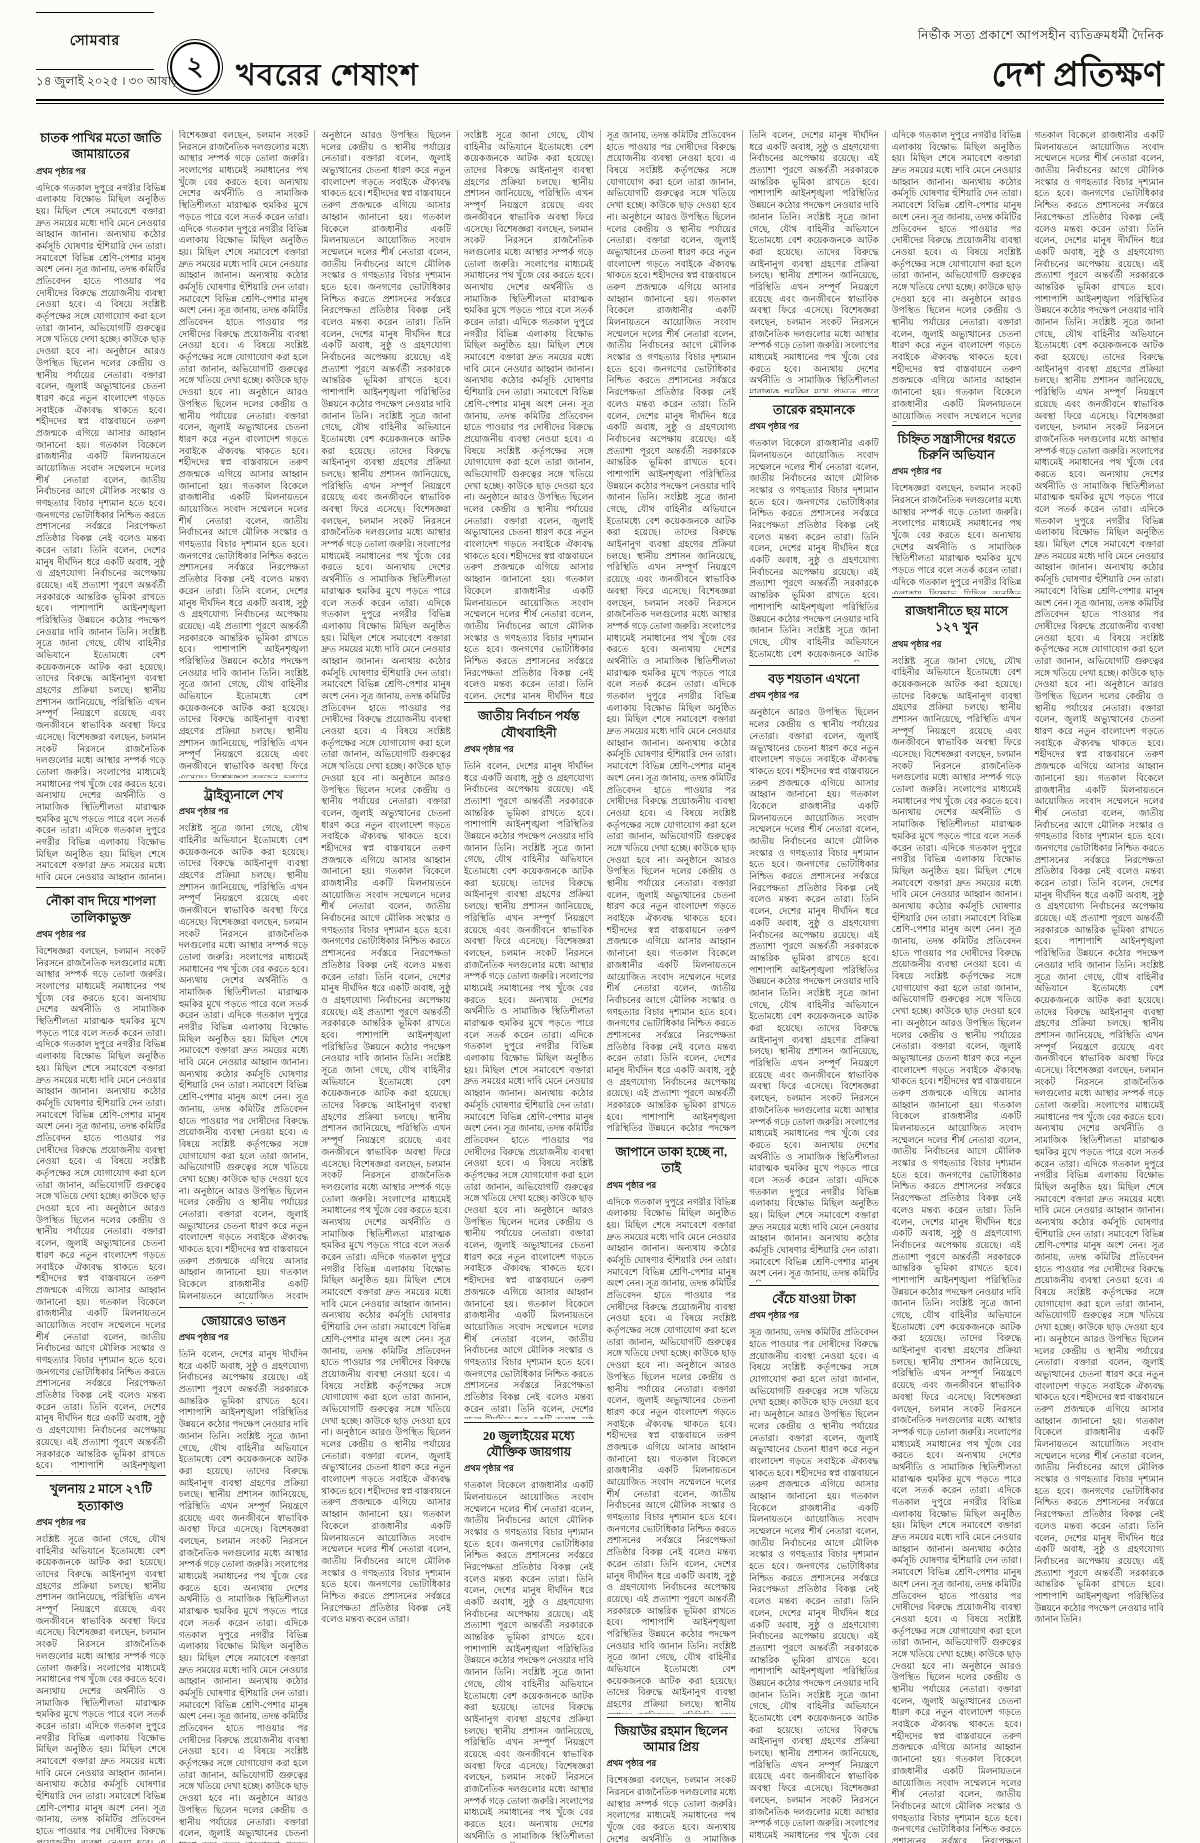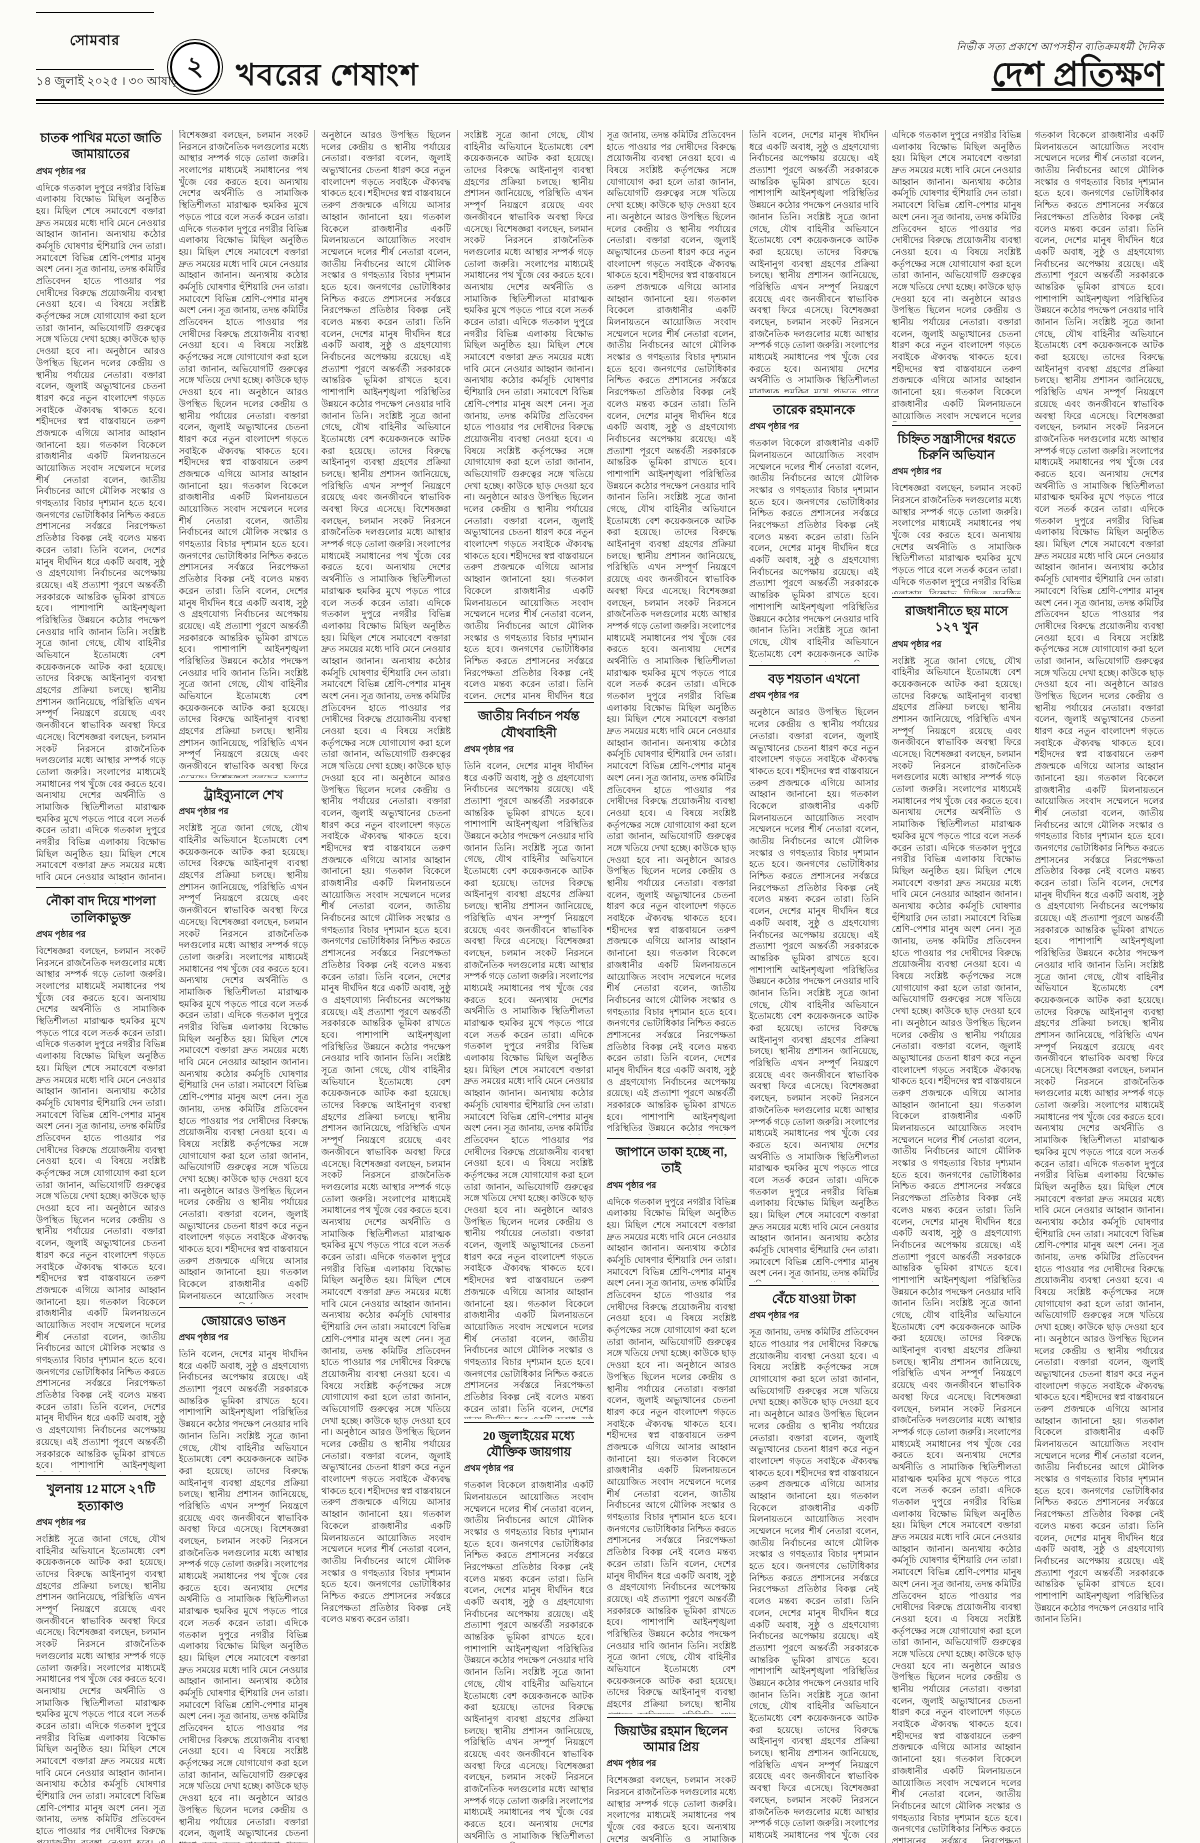--- a/index.html
+++ b/index.html
@@ -27,22 +27,22 @@
     flex:0 0 auto;width:46px;height:46px;border:2px solid #000;border-radius:50%;
     outline:1px solid #000;outline-offset:2px;
     display:flex;align-items:center;justify-content:center;background:#fff;
   }
   .seal span{font-size:26px;font-weight:bold;line-height:1;}
   .section{
     font-size:30px;font-weight:bold;letter-spacing:1px;line-height:1;
     padding-bottom:2px;flex:0 0 auto;margin-top:24px;
   }
   .brand{margin-left:auto;text-align:right;flex:0 0 auto;}
-  .tagline{font-size:10px;letter-spacing:.5px;margin-bottom:2px;color:#222;font-style:italic;}
-  .logo{font-size:34px;font-weight:bold;line-height:1;letter-spacing:.5px;text-decoration:underline;}
+  .tagline{font-size:12px;letter-spacing:.5px;margin-bottom:12px;color:#222;}
+  .logo{font-size:34px;font-weight:bold;line-height:1;letter-spacing:.5px;}
   
   .columns{
     margin-top:29px;height:1733px;display:flex;overflow:hidden;
   }
   .col{
     flex:1 1 0;min-width:0;display:flex;flex-direction:column;
     padding:0 6px;overflow:hidden;
   }
   .col:first-child{padding-left:0;}
   .col:last-child{padding-right:0;}
@@ -83,21 +83,21 @@
   </header>
 
   <main class="columns">
       <div class="col">
         <div class="headline">চাতক পাখির মতো জাতি জামায়াতের</div>
         <div class="subhead">প্রথম পৃষ্ঠার পর</div>
         <div class="body" style="flex: 6.4 1 0px;">এদিকে গতকাল দুপুরে নগরীর বিভিন্ন এলাকায় বিক্ষোভ মিছিল অনুষ্ঠিত হয়। মিছিল শেষে সমাবেশে বক্তারা দ্রুত সময়ের মধ্যে দাবি মেনে নেওয়ার আহ্বান জানান। অন্যথায় কঠোর কর্মসূচি ঘোষণার হুঁশিয়ারি দেন তারা। সমাবেশে বিভিন্ন শ্রেণি-পেশার মানুষ অংশ নেন। সূত্র জানায়, তদন্ত কমিটির প্রতিবেদন হাতে পাওয়ার পর দোষীদের বিরুদ্ধে প্রয়োজনীয় ব্যবস্থা নেওয়া হবে। এ বিষয়ে সংশ্লিষ্ট কর্তৃপক্ষের সঙ্গে যোগাযোগ করা হলে তারা জানান, অভিযোগটি গুরুত্বের সঙ্গে খতিয়ে দেখা হচ্ছে। কাউকে ছাড় দেওয়া হবে না। অনুষ্ঠানে আরও উপস্থিত ছিলেন দলের কেন্দ্রীয় ও স্থানীয় পর্যায়ের নেতারা। বক্তারা বলেন, জুলাই অভ্যুত্থানের চেতনা ধারণ করে নতুন বাংলাদেশ গড়তে সবাইকে ঐক্যবদ্ধ থাকতে হবে। শহীদদের স্বপ্ন বাস্তবায়নে তরুণ প্রজন্মকে এগিয়ে আসার আহ্বান জানানো হয়। গতকাল বিকেলে রাজধানীর একটি মিলনায়তনে আয়োজিত সংবাদ সম্মেলনে দলের শীর্ষ নেতারা বলেন, জাতীয় নির্বাচনের আগে মৌলিক সংস্কার ও গণহত্যার বিচার দৃশ্যমান হতে হবে। জনগণের ভোটাধিকার নিশ্চিত করতে প্রশাসনের সর্বস্তরে নিরপেক্ষতা প্রতিষ্ঠার বিকল্প নেই বলেও মন্তব্য করেন তারা। তিনি বলেন, দেশের মানুষ দীর্ঘদিন ধরে একটি অবাধ, সুষ্ঠু ও গ্রহণযোগ্য নির্বাচনের অপেক্ষায় রয়েছে। এই প্রত্যাশা পূরণে অন্তর্বর্তী সরকারকে আন্তরিক ভূমিকা রাখতে হবে। পাশাপাশি আইনশৃঙ্খলা পরিস্থিতির উন্নয়নে কঠোর পদক্ষেপ নেওয়ার দাবি জানান তিনি। সংশ্লিষ্ট সূত্রে জানা গেছে, যৌথ বাহিনীর অভিযানে ইতোমধ্যে বেশ কয়েকজনকে আটক করা হয়েছে। তাদের বিরুদ্ধে আইনানুগ ব্যবস্থা গ্রহণের প্রক্রিয়া চলছে। স্থানীয় প্রশাসন জানিয়েছে, পরিস্থিতি এখন সম্পূর্ণ নিয়ন্ত্রণে রয়েছে এবং জনজীবনে স্বাভাবিক অবস্থা ফিরে এসেছে। বিশেষজ্ঞরা বলছেন, চলমান সংকট নিরসনে রাজনৈতিক দলগুলোর মধ্যে আস্থার সম্পর্ক গড়ে তোলা জরুরি। সংলাপের মাধ্যমেই সমাধানের পথ খুঁজে বের করতে হবে। অন্যথায় দেশের অর্থনীতি ও সামাজিক স্থিতিশীলতা মারাত্মক হুমকির মুখে পড়তে পারে বলে সতর্ক করেন তারা। এদিকে গতকাল দুপুরে নগরীর বিভিন্ন এলাকায় বিক্ষোভ মিছিল অনুষ্ঠিত হয়। মিছিল শেষে সমাবেশে বক্তারা দ্রুত সময়ের মধ্যে দাবি মেনে নেওয়ার আহ্বান জানান। অন্যথায় কঠোর কর্মসূচি ঘোষণার হুঁশিয়ারি দেন তারা। সমাবেশে বিভিন্ন শ্রেণি-পেশার মানুষ অংশ নেন। সূত্র জানায়, তদন্ত কমিটির প্রতিবেদন হাতে পাওয়ার পর দোষীদের বিরুদ্ধে প্রয়োজনীয় ব্যবস্থা নেওয়া হবে। এ বিষয়ে সংশ্লিষ্ট কর্তৃপক্ষের সঙ্গে যোগাযোগ করা হলে তারা জানান, অভিযোগটি গুরুত্বের সঙ্গে খতিয়ে দেখা হচ্ছে। কাউকে ছাড় দেওয়া হবে না। অনুষ্ঠানে আরও উপস্থিত ছিলেন দলের কেন্দ্রীয় ও স্থানীয় পর্যায়ের নেতারা। বক্তারা বলেন, জুলাই অভ্যুত্থানের চেতনা ধারণ করে নতুন বাংলাদেশ গড়তে সবাইকে ঐক্যবদ্ধ থাকতে হবে। শহীদদের স্বপ্ন বাস্তবায়নে তরুণ প্রজন্মকে এগিয়ে আসার আহ্বান জানানো হয়। গতকাল বিকেলে রাজধানীর একটি মিলনায়তনে আয়োজিত সংবাদ সম্মেলনে দলের শীর্ষ নেতারা বলেন, জাতীয় নির্বাচনের আগে মৌলিক সংস্কার ও গণহত্যার বিচার দৃশ্যমান হতে হবে। জনগণের ভোটাধিকার নিশ্চিত করতে প্রশাসনের সর্বস্তরে নিরপেক্ষতা প্রতিষ্ঠার বিকল্প নেই বলেও মন্তব্য করেন তারা। তিনি বলেন, দেশের মানুষ দীর্ঘদিন ধরে একটি অবাধ, সুষ্ঠু ও গ্রহণযোগ্য নির্বাচনের অপেক্ষায় রয়েছে। এই প্রত্যাশা পূরণে অন্তর্বর্তী সরকারকে আন্তরিক ভূমিকা রাখতে হবে। পাশাপাশি আইনশৃঙ্খলা পরিস্থিতির উন্নয়নে কঠোর পদক্ষেপ নেওয়ার দাবি জানান তিনি। সংশ্লিষ্ট সূত্রে জানা গেছে, যৌথ বাহিনীর অভিযানে ইতোমধ্যে বেশ কয়েকজনকে আটক করা হয়েছে। তাদের বিরুদ্ধে আইনানুগ ব্যবস্থা গ্রহণের প্রক্রিয়া চলছে। স্থানীয় প্রশাসন জানিয়েছে, পরিস্থিতি এখন সম্পূর্ণ নিয়ন্ত্রণে রয়েছে এবং জনজীবনে স্বাভাবিক অবস্থা ফিরে এসেছে। বিশেষজ্ঞরা বলছেন, চলমান সংকট নিরসনে রাজনৈতিক দলগুলোর মধ্যে আস্থার সম্পর্ক গড়ে তোলা জরুরি। সংলাপের মাধ্যমেই সমাধানের পথ খুঁজে বের করতে হবে। অন্যথায় দেশের অর্থনীতি ও সামাজিক স্থিতিশীলতা মারাত্মক হুমকির মুখে পড়তে পারে বলে সতর্ক করেন তারা। এদিকে গতকাল দুপুরে নগরীর বিভিন্ন এলাকায় বিক্ষোভ মিছিল অনুষ্ঠিত হয়। মিছিল শেষে সমাবেশে বক্তারা দ্রুত সময়ের মধ্যে দাবি মেনে নেওয়ার আহ্বান জানান। অন্যথায় কঠোর কর্মসূচি ঘোষণার হুঁশিয়ারি দেন তারা। সমাবেশে বিভিন্ন শ্রেণি-পেশার মানুষ অংশ নেন। সূত্র জানায়, তদন্ত কমিটির প্রতিবেদন হাতে পাওয়ার পর দোষীদের বিরুদ্ধে প্রয়োজনীয় ব্যবস্থা নেওয়া হবে। এ বিষয়ে সংশ্লিষ্ট কর্তৃপক্ষের সঙ্গে যোগাযোগ করা হলে তারা জানান, অভিযোগটি গুরুত্বের সঙ্গে খতিয়ে দেখা হচ্ছে। কাউকে ছাড় দেওয়া হবে না।</div>
         <div class="headline">নৌকা বাদ দিয়ে শাপলা তালিকাভুক্ত</div>
         <div class="subhead">প্রথম পৃষ্ঠার পর</div>
         <div class="body" style="flex: 4.8 1 0px;">বিশেষজ্ঞরা বলছেন, চলমান সংকট নিরসনে রাজনৈতিক দলগুলোর মধ্যে আস্থার সম্পর্ক গড়ে তোলা জরুরি। সংলাপের মাধ্যমেই সমাধানের পথ খুঁজে বের করতে হবে। অন্যথায় দেশের অর্থনীতি ও সামাজিক স্থিতিশীলতা মারাত্মক হুমকির মুখে পড়তে পারে বলে সতর্ক করেন তারা। এদিকে গতকাল দুপুরে নগরীর বিভিন্ন এলাকায় বিক্ষোভ মিছিল অনুষ্ঠিত হয়। মিছিল শেষে সমাবেশে বক্তারা দ্রুত সময়ের মধ্যে দাবি মেনে নেওয়ার আহ্বান জানান। অন্যথায় কঠোর কর্মসূচি ঘোষণার হুঁশিয়ারি দেন তারা। সমাবেশে বিভিন্ন শ্রেণি-পেশার মানুষ অংশ নেন। সূত্র জানায়, তদন্ত কমিটির প্রতিবেদন হাতে পাওয়ার পর দোষীদের বিরুদ্ধে প্রয়োজনীয় ব্যবস্থা নেওয়া হবে। এ বিষয়ে সংশ্লিষ্ট কর্তৃপক্ষের সঙ্গে যোগাযোগ করা হলে তারা জানান, অভিযোগটি গুরুত্বের সঙ্গে খতিয়ে দেখা হচ্ছে। কাউকে ছাড় দেওয়া হবে না। অনুষ্ঠানে আরও উপস্থিত ছিলেন দলের কেন্দ্রীয় ও স্থানীয় পর্যায়ের নেতারা। বক্তারা বলেন, জুলাই অভ্যুত্থানের চেতনা ধারণ করে নতুন বাংলাদেশ গড়তে সবাইকে ঐক্যবদ্ধ থাকতে হবে। শহীদদের স্বপ্ন বাস্তবায়নে তরুণ প্রজন্মকে এগিয়ে আসার আহ্বান জানানো হয়। গতকাল বিকেলে রাজধানীর একটি মিলনায়তনে আয়োজিত সংবাদ সম্মেলনে দলের শীর্ষ নেতারা বলেন, জাতীয় নির্বাচনের আগে মৌলিক সংস্কার ও গণহত্যার বিচার দৃশ্যমান হতে হবে। জনগণের ভোটাধিকার নিশ্চিত করতে প্রশাসনের সর্বস্তরে নিরপেক্ষতা প্রতিষ্ঠার বিকল্প নেই বলেও মন্তব্য করেন তারা। তিনি বলেন, দেশের মানুষ দীর্ঘদিন ধরে একটি অবাধ, সুষ্ঠু ও গ্রহণযোগ্য নির্বাচনের অপেক্ষায় রয়েছে। এই প্রত্যাশা পূরণে অন্তর্বর্তী সরকারকে আন্তরিক ভূমিকা রাখতে হবে। পাশাপাশি আইনশৃঙ্খলা পরিস্থিতির উন্নয়নে কঠোর পদক্ষেপ নেওয়ার দাবি জানান তিনি। সংশ্লিষ্ট সূত্রে জানা গেছে, যৌথ বাহিনীর অভিযানে ইতোমধ্যে বেশ কয়েকজনকে আটক করা হয়েছে। তাদের বিরুদ্ধে আইনানুগ ব্যবস্থা গ্রহণের প্রক্রিয়া চলছে। স্থানীয় প্রশাসন জানিয়েছে, পরিস্থিতি এখন সম্পূর্ণ নিয়ন্ত্রণে রয়েছে এবং জনজীবনে স্বাভাবিক অবস্থা ফিরে এসেছে। বিশেষজ্ঞরা বলছেন, চলমান সংকট নিরসনে রাজনৈতিক দলগুলোর মধ্যে আস্থার সম্পর্ক গড়ে তোলা জরুরি। সংলাপের মাধ্যমেই সমাধানের পথ খুঁজে বের করতে হবে। অন্যথায় দেশের অর্থনীতি ও সামাজিক স্থিতিশীলতা মারাত্মক হুমকির মুখে পড়তে পারে বলে সতর্ক করেন তারা। এদিকে গতকাল দুপুরে নগরীর বিভিন্ন এলাকায় বিক্ষোভ মিছিল অনুষ্ঠিত হয়। মিছিল শেষে সমাবেশে বক্তারা দ্রুত সময়ের মধ্যে দাবি মেনে নেওয়ার আহ্বান জানান। অন্যথায় কঠোর কর্মসূচি ঘোষণার হুঁশিয়ারি দেন তারা। সমাবেশে বিভিন্ন শ্রেণি-পেশার মানুষ অংশ নেন। সূত্র জানায়, তদন্ত কমিটির প্রতিবেদন হাতে পাওয়ার পর দোষীদের বিরুদ্ধে প্রয়োজনীয় ব্যবস্থা নেওয়া হবে। এ বিষয়ে সংশ্লিষ্ট কর্তৃপক্ষের সঙ্গে যোগাযোগ করা হলে তারা জানান, অভিযোগটি গুরুত্বের সঙ্গে খতিয়ে দেখা হচ্ছে। কাউকে ছাড় দেওয়া হবে না। অনুষ্ঠানে আরও উপস্থিত ছিলেন দলের কেন্দ্রীয় ও স্থানীয় পর্যায়ের নেতারা। বক্তারা বলেন, জুলাই অভ্যুত্থানের চেতনা ধারণ করে নতুন বাংলাদেশ গড়তে সবাইকে ঐক্যবদ্ধ থাকতে হবে। শহীদদের স্বপ্ন বাস্তবায়নে তরুণ প্রজন্মকে এগিয়ে আসার আহ্বান জানানো হয়। গতকাল বিকেলে রাজধানীর একটি মিলনায়তনে আয়োজিত সংবাদ সম্মেলনে দলের শীর্ষ নেতারা বলেন, জাতীয় নির্বাচনের আগে মৌলিক সংস্কার ও গণহত্যার বিচার দৃশ্যমান হতে হবে। জনগণের ভোটাধিকার নিশ্চিত করতে প্রশাসনের সর্বস্তরে নিরপেক্ষতা প্রতিষ্ঠার বিকল্প নেই বলেও মন্তব্য করেন তারা। তিনি বলেন, দেশের মানুষ দীর্ঘদিন ধরে একটি অবাধ, সুষ্ঠু ও গ্রহণযোগ্য নির্বাচনের অপেক্ষায় রয়েছে। এই প্রত্যাশা পূরণে অন্তর্বর্তী সরকারকে আন্তরিক ভূমিকা রাখতে হবে। পাশাপাশি আইনশৃঙ্খলা পরিস্থিতির উন্নয়নে কঠোর পদক্ষেপ নেওয়ার দাবি জানান তিনি। সংশ্লিষ্ট সূত্রে জানা গেছে, যৌথ বাহিনীর অভিযানে ইতোমধ্যে বেশ কয়েকজনকে আটক করা হয়েছে। তাদের বিরুদ্ধে আইনানুগ ব্যবস্থা গ্রহণের প্রক্রিয়া চলছে। স্থানীয় প্রশাসন জানিয়েছে, পরিস্থিতি এখন সম্পূর্ণ নিয়ন্ত্রণে রয়েছে এবং জনজীবনে স্বাভাবিক অবস্থা ফিরে এসেছে। বিশেষজ্ঞরা বলছেন, চলমান সংকট নিরসনে রাজনৈতিক দলগুলোর মধ্যে আস্থার সম্পর্ক গড়ে তোলা জরুরি। সংলাপের মাধ্যমেই সমাধানের পথ খুঁজে বের করতে হবে। অন্যথায় দেশের অর্থনীতি ও সামাজিক স্থিতিশীলতা মারাত্মক হুমকির মুখে পড়তে পারে বলে সতর্ক করেন তারা। এদিকে গতকাল দুপুরে নগরীর বিভিন্ন এলাকায় বিক্ষোভ মিছিল অনুষ্ঠিত হয়। মিছিল শেষে সমাবেশে বক্তারা দ্রুত সময়ের মধ্যে দাবি মেনে নেওয়ার আহ্বান জানান। অন্যথায় কঠোর কর্মসূচি ঘোষণার হুঁশিয়ারি দেন তারা। সমাবেশে বিভিন্ন শ্রেণি-পেশার মানুষ অংশ নেন।</div>
-        <div class="headline">খুলনায় 12 মাসে ২৭টি হত্যাকাণ্ড</div>
+        <div class="headline">খুলনায় 2 মাসে ২৭টি হত্যাকাণ্ড</div>
         <div class="subhead">প্রথম পৃষ্ঠার পর</div>
         <div class="body" style="flex: 3 1 0px;">সংশ্লিষ্ট সূত্রে জানা গেছে, যৌথ বাহিনীর অভিযানে ইতোমধ্যে বেশ কয়েকজনকে আটক করা হয়েছে। তাদের বিরুদ্ধে আইনানুগ ব্যবস্থা গ্রহণের প্রক্রিয়া চলছে। স্থানীয় প্রশাসন জানিয়েছে, পরিস্থিতি এখন সম্পূর্ণ নিয়ন্ত্রণে রয়েছে এবং জনজীবনে স্বাভাবিক অবস্থা ফিরে এসেছে। বিশেষজ্ঞরা বলছেন, চলমান সংকট নিরসনে রাজনৈতিক দলগুলোর মধ্যে আস্থার সম্পর্ক গড়ে তোলা জরুরি। সংলাপের মাধ্যমেই সমাধানের পথ খুঁজে বের করতে হবে। অন্যথায় দেশের অর্থনীতি ও সামাজিক স্থিতিশীলতা মারাত্মক হুমকির মুখে পড়তে পারে বলে সতর্ক করেন তারা। এদিকে গতকাল দুপুরে নগরীর বিভিন্ন এলাকায় বিক্ষোভ মিছিল অনুষ্ঠিত হয়। মিছিল শেষে সমাবেশে বক্তারা দ্রুত সময়ের মধ্যে দাবি মেনে নেওয়ার আহ্বান জানান। অন্যথায় কঠোর কর্মসূচি ঘোষণার হুঁশিয়ারি দেন তারা। সমাবেশে বিভিন্ন শ্রেণি-পেশার মানুষ অংশ নেন। সূত্র জানায়, তদন্ত কমিটির প্রতিবেদন হাতে পাওয়ার পর দোষীদের বিরুদ্ধে প্রয়োজনীয় ব্যবস্থা নেওয়া হবে। এ বিষয়ে সংশ্লিষ্ট কর্তৃপক্ষের সঙ্গে যোগাযোগ করা হলে তারা জানান, অভিযোগটি গুরুত্বের সঙ্গে খতিয়ে দেখা হচ্ছে। কাউকে ছাড় দেওয়া হবে না। অনুষ্ঠানে আরও উপস্থিত ছিলেন দলের কেন্দ্রীয় ও স্থানীয় পর্যায়ের নেতারা। বক্তারা বলেন, জুলাই অভ্যুত্থানের চেতনা ধারণ করে নতুন বাংলাদেশ গড়তে সবাইকে ঐক্যবদ্ধ থাকতে হবে। শহীদদের স্বপ্ন বাস্তবায়নে তরুণ প্রজন্মকে এগিয়ে আসার আহ্বান জানানো হয়। গতকাল বিকেলে রাজধানীর একটি মিলনায়তনে আয়োজিত সংবাদ সম্মেলনে দলের শীর্ষ নেতারা বলেন, জাতীয় নির্বাচনের আগে মৌলিক সংস্কার ও গণহত্যার বিচার দৃশ্যমান হতে হবে। জনগণের ভোটাধিকার নিশ্চিত করতে প্রশাসনের সর্বস্তরে নিরপেক্ষতা প্রতিষ্ঠার বিকল্প নেই বলেও মন্তব্য করেন তারা। তিনি বলেন, দেশের মানুষ দীর্ঘদিন ধরে একটি অবাধ, সুষ্ঠু ও গ্রহণযোগ্য নির্বাচনের অপেক্ষায় রয়েছে। এই প্রত্যাশা পূরণে অন্তর্বর্তী সরকারকে আন্তরিক ভূমিকা রাখতে হবে। পাশাপাশি আইনশৃঙ্খলা পরিস্থিতির উন্নয়নে কঠোর পদক্ষেপ নেওয়ার দাবি জানান তিনি। সংশ্লিষ্ট সূত্রে জানা গেছে, যৌথ বাহিনীর অভিযানে ইতোমধ্যে বেশ কয়েকজনকে আটক করা হয়েছে। তাদের বিরুদ্ধে আইনানুগ ব্যবস্থা গ্রহণের প্রক্রিয়া চলছে। স্থানীয় প্রশাসন জানিয়েছে, পরিস্থিতি এখন সম্পূর্ণ নিয়ন্ত্রণে রয়েছে এবং জনজীবনে স্বাভাবিক অবস্থা ফিরে এসেছে। বিশেষজ্ঞরা বলছেন, চলমান সংকট নিরসনে রাজনৈতিক দলগুলোর মধ্যে আস্থার সম্পর্ক গড়ে তোলা জরুরি। সংলাপের মাধ্যমেই সমাধানের পথ খুঁজে বের করতে হবে। অন্যথায় দেশের অর্থনীতি ও সামাজিক স্থিতিশীলতা মারাত্মক হুমকির মুখে পড়তে পারে বলে সতর্ক করেন তারা। এদিকে গতকাল দুপুরে নগরীর বিভিন্ন এলাকায় বিক্ষোভ মিছিল অনুষ্ঠিত হয়। মিছিল শেষে সমাবেশে বক্তারা দ্রুত সময়ের মধ্যে দাবি মেনে নেওয়ার আহ্বান জানান। অন্যথায় কঠোর কর্মসূচি ঘোষণার হুঁশিয়ারি দেন তারা। সমাবেশে বিভিন্ন শ্রেণি-পেশার মানুষ অংশ নেন। সূত্র জানায়, তদন্ত কমিটির প্রতিবেদন হাতে পাওয়ার পর দোষীদের বিরুদ্ধে প্রয়োজনীয় ব্যবস্থা নেওয়া হবে। এ বিষয়ে সংশ্লিষ্ট কর্তৃপক্ষের সঙ্গে যোগাযোগ করা হলে তারা জানান, অভিযোগটি গুরুত্বের সঙ্গে খতিয়ে দেখা হচ্ছে। কাউকে ছাড় দেওয়া হবে না। অনুষ্ঠানে আরও উপস্থিত ছিলেন দলের কেন্দ্রীয় ও স্থানীয় পর্যায়ের নেতারা। বক্তারা বলেন, জুলাই অভ্যুত্থানের চেতনা ধারণ করে নতুন বাংলাদেশ গড়তে সবাইকে ঐক্যবদ্ধ থাকতে হবে। শহীদদের স্বপ্ন বাস্তবায়নে তরুণ প্রজন্মকে এগিয়ে আসার আহ্বান জানানো হয়। গতকাল বিকেলে রাজধানীর একটি মিলনায়তনে আয়োজিত সংবাদ সম্মেলনে দলের শীর্ষ নেতারা বলেন, জাতীয় নির্বাচনের আগে মৌলিক সংস্কার ও গণহত্যার বিচার দৃশ্যমান হতে হবে। জনগণের ভোটাধিকার নিশ্চিত করতে প্রশাসনের সর্বস্তরে নিরপেক্ষতা প্রতিষ্ঠার বিকল্প নেই বলেও মন্তব্য করেন তারা। তিনি বলেন, দেশের মানুষ দীর্ঘদিন ধরে একটি অবাধ, সুষ্ঠু ও গ্রহণযোগ্য নির্বাচনের অপেক্ষায় রয়েছে। এই প্রত্যাশা পূরণে অন্তর্বর্তী সরকারকে আন্তরিক ভূমিকা রাখতে হবে। পাশাপাশি আইনশৃঙ্খলা পরিস্থিতির উন্নয়নে কঠোর পদক্ষেপ নেওয়ার দাবি জানান তিনি। সংশ্লিষ্ট সূত্রে জানা গেছে, যৌথ বাহিনীর অভিযানে ইতোমধ্যে বেশ কয়েকজনকে আটক করা হয়েছে। তাদের বিরুদ্ধে আইনানুগ ব্যবস্থা গ্রহণের প্রক্রিয়া চলছে। স্থানীয় প্রশাসন জানিয়েছে, পরিস্থিতি এখন সম্পূর্ণ নিয়ন্ত্রণে রয়েছে এবং জনজীবনে স্বাভাবিক অবস্থা ফিরে এসেছে। বিশেষজ্ঞরা বলছেন, চলমান সংকট নিরসনে রাজনৈতিক দলগুলোর মধ্যে আস্থার সম্পর্ক গড়ে তোলা জরুরি। সংলাপের মাধ্যমেই সমাধানের পথ খুঁজে বের করতে হবে। অন্যথায় দেশের অর্থনীতি ও সামাজিক স্থিতিশীলতা মারাত্মক হুমকির মুখে পড়তে পারে বলে সতর্ক করেন তারা।</div>
       </div>
       <div class="col">
         <div class="body" style="flex: 5.8 1 0px;">বিশেষজ্ঞরা বলছেন, চলমান সংকট নিরসনে রাজনৈতিক দলগুলোর মধ্যে আস্থার সম্পর্ক গড়ে তোলা জরুরি। সংলাপের মাধ্যমেই সমাধানের পথ খুঁজে বের করতে হবে। অন্যথায় দেশের অর্থনীতি ও সামাজিক স্থিতিশীলতা মারাত্মক হুমকির মুখে পড়তে পারে বলে সতর্ক করেন তারা। এদিকে গতকাল দুপুরে নগরীর বিভিন্ন এলাকায় বিক্ষোভ মিছিল অনুষ্ঠিত হয়। মিছিল শেষে সমাবেশে বক্তারা দ্রুত সময়ের মধ্যে দাবি মেনে নেওয়ার আহ্বান জানান। অন্যথায় কঠোর কর্মসূচি ঘোষণার হুঁশিয়ারি দেন তারা। সমাবেশে বিভিন্ন শ্রেণি-পেশার মানুষ অংশ নেন। সূত্র জানায়, তদন্ত কমিটির প্রতিবেদন হাতে পাওয়ার পর দোষীদের বিরুদ্ধে প্রয়োজনীয় ব্যবস্থা নেওয়া হবে। এ বিষয়ে সংশ্লিষ্ট কর্তৃপক্ষের সঙ্গে যোগাযোগ করা হলে তারা জানান, অভিযোগটি গুরুত্বের সঙ্গে খতিয়ে দেখা হচ্ছে। কাউকে ছাড় দেওয়া হবে না। অনুষ্ঠানে আরও উপস্থিত ছিলেন দলের কেন্দ্রীয় ও স্থানীয় পর্যায়ের নেতারা। বক্তারা বলেন, জুলাই অভ্যুত্থানের চেতনা ধারণ করে নতুন বাংলাদেশ গড়তে সবাইকে ঐক্যবদ্ধ থাকতে হবে। শহীদদের স্বপ্ন বাস্তবায়নে তরুণ প্রজন্মকে এগিয়ে আসার আহ্বান জানানো হয়। গতকাল বিকেলে রাজধানীর একটি মিলনায়তনে আয়োজিত সংবাদ সম্মেলনে দলের শীর্ষ নেতারা বলেন, জাতীয় নির্বাচনের আগে মৌলিক সংস্কার ও গণহত্যার বিচার দৃশ্যমান হতে হবে। জনগণের ভোটাধিকার নিশ্চিত করতে প্রশাসনের সর্বস্তরে নিরপেক্ষতা প্রতিষ্ঠার বিকল্প নেই বলেও মন্তব্য করেন তারা। তিনি বলেন, দেশের মানুষ দীর্ঘদিন ধরে একটি অবাধ, সুষ্ঠু ও গ্রহণযোগ্য নির্বাচনের অপেক্ষায় রয়েছে। এই প্রত্যাশা পূরণে অন্তর্বর্তী সরকারকে আন্তরিক ভূমিকা রাখতে হবে। পাশাপাশি আইনশৃঙ্খলা পরিস্থিতির উন্নয়নে কঠোর পদক্ষেপ নেওয়ার দাবি জানান তিনি। সংশ্লিষ্ট সূত্রে জানা গেছে, যৌথ বাহিনীর অভিযানে ইতোমধ্যে বেশ কয়েকজনকে আটক করা হয়েছে। তাদের বিরুদ্ধে আইনানুগ ব্যবস্থা গ্রহণের প্রক্রিয়া চলছে। স্থানীয় প্রশাসন জানিয়েছে, পরিস্থিতি এখন সম্পূর্ণ নিয়ন্ত্রণে রয়েছে এবং জনজীবনে স্বাভাবিক অবস্থা ফিরে এসেছে। বিশেষজ্ঞরা বলছেন, চলমান সংকট নিরসনে রাজনৈতিক দলগুলোর মধ্যে আস্থার সম্পর্ক গড়ে তোলা জরুরি। সংলাপের মাধ্যমেই সমাধানের পথ খুঁজে বের করতে হবে। অন্যথায় দেশের অর্থনীতি ও সামাজিক স্থিতিশীলতা মারাত্মক হুমকির মুখে পড়তে পারে বলে সতর্ক করেন তারা। এদিকে গতকাল দুপুরে নগরীর বিভিন্ন এলাকায় বিক্ষোভ মিছিল অনুষ্ঠিত হয়। মিছিল শেষে সমাবেশে বক্তারা দ্রুত সময়ের মধ্যে দাবি মেনে নেওয়ার আহ্বান জানান। অন্যথায় কঠোর কর্মসূচি ঘোষণার হুঁশিয়ারি দেন তারা। সমাবেশে বিভিন্ন শ্রেণি-পেশার মানুষ অংশ নেন। সূত্র জানায়, তদন্ত কমিটির প্রতিবেদন হাতে পাওয়ার পর দোষীদের বিরুদ্ধে প্রয়োজনীয় ব্যবস্থা নেওয়া হবে। এ বিষয়ে সংশ্লিষ্ট কর্তৃপক্ষের সঙ্গে যোগাযোগ করা হলে তারা জানান, অভিযোগটি গুরুত্বের সঙ্গে খতিয়ে দেখা হচ্ছে। কাউকে ছাড় দেওয়া হবে না। অনুষ্ঠানে আরও উপস্থিত ছিলেন দলের কেন্দ্রীয় ও স্থানীয় পর্যায়ের নেতারা। বক্তারা বলেন, জুলাই অভ্যুত্থানের চেতনা ধারণ করে নতুন বাংলাদেশ গড়তে সবাইকে ঐক্যবদ্ধ থাকতে হবে। শহীদদের স্বপ্ন বাস্তবায়নে তরুণ প্রজন্মকে এগিয়ে আসার আহ্বান জানানো হয়। গতকাল বিকেলে রাজধানীর একটি মিলনায়তনে আয়োজিত সংবাদ সম্মেলনে দলের শীর্ষ নেতারা বলেন, জাতীয় নির্বাচনের আগে মৌলিক সংস্কার ও গণহত্যার বিচার দৃশ্যমান হতে হবে। জনগণের ভোটাধিকার নিশ্চিত করতে প্রশাসনের সর্বস্তরে নিরপেক্ষতা প্রতিষ্ঠার বিকল্প নেই বলেও মন্তব্য করেন তারা। তিনি বলেন, দেশের মানুষ দীর্ঘদিন ধরে একটি অবাধ, সুষ্ঠু ও গ্রহণযোগ্য নির্বাচনের অপেক্ষায় রয়েছে। এই প্রত্যাশা পূরণে অন্তর্বর্তী সরকারকে আন্তরিক ভূমিকা রাখতে হবে। পাশাপাশি আইনশৃঙ্খলা পরিস্থিতির উন্নয়নে কঠোর পদক্ষেপ নেওয়ার দাবি জানান তিনি। সংশ্লিষ্ট সূত্রে জানা গেছে, যৌথ বাহিনীর অভিযানে ইতোমধ্যে বেশ কয়েকজনকে আটক করা হয়েছে। তাদের বিরুদ্ধে আইনানুগ ব্যবস্থা গ্রহণের প্রক্রিয়া চলছে। স্থানীয় প্রশাসন জানিয়েছে, পরিস্থিতি এখন সম্পূর্ণ নিয়ন্ত্রণে রয়েছে এবং জনজীবনে স্বাভাবিক অবস্থা ফিরে এসেছে। বিশেষজ্ঞরা বলছেন, চলমান সংকট নিরসনে রাজনৈতিক দলগুলোর মধ্যে আস্থার সম্পর্ক গড়ে তোলা জরুরি। সংলাপের মাধ্যমেই সমাধানের পথ খুঁজে বের করতে হবে। অন্যথায় দেশের অর্থনীতি ও সামাজিক স্থিতিশীলতা মারাত্মক হুমকির মুখে পড়তে পারে বলে সতর্ক করেন তারা। এদিকে গতকাল দুপুরে নগরীর বিভিন্ন এলাকায় বিক্ষোভ মিছিল অনুষ্ঠিত হয়। মিছিল শেষে সমাবেশে বক্তারা দ্রুত সময়ের মধ্যে দাবি মেনে নেওয়ার আহ্বান জানান। অন্যথায় কঠোর কর্মসূচি ঘোষণার হুঁশিয়ারি দেন তারা। সমাবেশে বিভিন্ন শ্রেণি-পেশার মানুষ অংশ নেন।</div>
         <div class="headline">ট্রাইব্যুনালে শেখ</div>
         <div class="subhead">প্রথম পৃষ্ঠার পর</div>
         <div class="body" style="flex: 4.3 1 0px;">সংশ্লিষ্ট সূত্রে জানা গেছে, যৌথ বাহিনীর অভিযানে ইতোমধ্যে বেশ কয়েকজনকে আটক করা হয়েছে। তাদের বিরুদ্ধে আইনানুগ ব্যবস্থা গ্রহণের প্রক্রিয়া চলছে। স্থানীয় প্রশাসন জানিয়েছে, পরিস্থিতি এখন সম্পূর্ণ নিয়ন্ত্রণে রয়েছে এবং জনজীবনে স্বাভাবিক অবস্থা ফিরে এসেছে। বিশেষজ্ঞরা বলছেন, চলমান সংকট নিরসনে রাজনৈতিক দলগুলোর মধ্যে আস্থার সম্পর্ক গড়ে তোলা জরুরি। সংলাপের মাধ্যমেই সমাধানের পথ খুঁজে বের করতে হবে। অন্যথায় দেশের অর্থনীতি ও সামাজিক স্থিতিশীলতা মারাত্মক হুমকির মুখে পড়তে পারে বলে সতর্ক করেন তারা। এদিকে গতকাল দুপুরে নগরীর বিভিন্ন এলাকায় বিক্ষোভ মিছিল অনুষ্ঠিত হয়। মিছিল শেষে সমাবেশে বক্তারা দ্রুত সময়ের মধ্যে দাবি মেনে নেওয়ার আহ্বান জানান। অন্যথায় কঠোর কর্মসূচি ঘোষণার হুঁশিয়ারি দেন তারা। সমাবেশে বিভিন্ন শ্রেণি-পেশার মানুষ অংশ নেন। সূত্র জানায়, তদন্ত কমিটির প্রতিবেদন হাতে পাওয়ার পর দোষীদের বিরুদ্ধে প্রয়োজনীয় ব্যবস্থা নেওয়া হবে। এ বিষয়ে সংশ্লিষ্ট কর্তৃপক্ষের সঙ্গে যোগাযোগ করা হলে তারা জানান, অভিযোগটি গুরুত্বের সঙ্গে খতিয়ে দেখা হচ্ছে। কাউকে ছাড় দেওয়া হবে না। অনুষ্ঠানে আরও উপস্থিত ছিলেন দলের কেন্দ্রীয় ও স্থানীয় পর্যায়ের নেতারা। বক্তারা বলেন, জুলাই অভ্যুত্থানের চেতনা ধারণ করে নতুন বাংলাদেশ গড়তে সবাইকে ঐক্যবদ্ধ থাকতে হবে। শহীদদের স্বপ্ন বাস্তবায়নে তরুণ প্রজন্মকে এগিয়ে আসার আহ্বান জানানো হয়। গতকাল বিকেলে রাজধানীর একটি মিলনায়তনে আয়োজিত সংবাদ সম্মেলনে দলের শীর্ষ নেতারা বলেন, জাতীয় নির্বাচনের আগে মৌলিক সংস্কার ও গণহত্যার বিচার দৃশ্যমান হতে হবে। জনগণের ভোটাধিকার নিশ্চিত করতে প্রশাসনের সর্বস্তরে নিরপেক্ষতা প্রতিষ্ঠার বিকল্প নেই বলেও মন্তব্য করেন তারা। তিনি বলেন, দেশের মানুষ দীর্ঘদিন ধরে একটি অবাধ, সুষ্ঠু ও গ্রহণযোগ্য নির্বাচনের অপেক্ষায় রয়েছে। এই প্রত্যাশা পূরণে অন্তর্বর্তী সরকারকে আন্তরিক ভূমিকা রাখতে হবে। পাশাপাশি আইনশৃঙ্খলা পরিস্থিতির উন্নয়নে কঠোর পদক্ষেপ নেওয়ার দাবি জানান তিনি। সংশ্লিষ্ট সূত্রে জানা গেছে, যৌথ বাহিনীর অভিযানে ইতোমধ্যে বেশ কয়েকজনকে আটক করা হয়েছে। তাদের বিরুদ্ধে আইনানুগ ব্যবস্থা গ্রহণের প্রক্রিয়া চলছে। স্থানীয় প্রশাসন জানিয়েছে, পরিস্থিতি এখন সম্পূর্ণ নিয়ন্ত্রণে রয়েছে এবং জনজীবনে স্বাভাবিক অবস্থা ফিরে এসেছে। বিশেষজ্ঞরা বলছেন, চলমান সংকট নিরসনে রাজনৈতিক দলগুলোর মধ্যে আস্থার সম্পর্ক গড়ে তোলা জরুরি। সংলাপের মাধ্যমেই সমাধানের পথ খুঁজে বের করতে হবে। অন্যথায় দেশের অর্থনীতি ও সামাজিক স্থিতিশীলতা মারাত্মক হুমকির মুখে পড়তে পারে বলে সতর্ক করেন তারা। এদিকে গতকাল দুপুরে নগরীর বিভিন্ন এলাকায় বিক্ষোভ মিছিল অনুষ্ঠিত হয়। মিছিল শেষে সমাবেশে বক্তারা দ্রুত সময়ের মধ্যে দাবি মেনে নেওয়ার আহ্বান জানান। অন্যথায় কঠোর কর্মসূচি ঘোষণার হুঁশিয়ারি দেন তারা। সমাবেশে বিভিন্ন শ্রেণি-পেশার মানুষ অংশ নেন। সূত্র জানায়, তদন্ত কমিটির প্রতিবেদন হাতে পাওয়ার পর দোষীদের বিরুদ্ধে প্রয়োজনীয় ব্যবস্থা নেওয়া হবে। এ বিষয়ে সংশ্লিষ্ট কর্তৃপক্ষের সঙ্গে যোগাযোগ করা হলে তারা জানান, অভিযোগটি গুরুত্বের সঙ্গে খতিয়ে দেখা হচ্ছে। কাউকে ছাড় দেওয়া হবে না। অনুষ্ঠানে আরও উপস্থিত ছিলেন দলের কেন্দ্রীয় ও স্থানীয় পর্যায়ের নেতারা। বক্তারা বলেন, জুলাই অভ্যুত্থানের চেতনা ধারণ করে নতুন বাংলাদেশ গড়তে সবাইকে ঐক্যবদ্ধ থাকতে হবে। শহীদদের স্বপ্ন বাস্তবায়নে তরুণ প্রজন্মকে এগিয়ে আসার আহ্বান জানানো হয়। গতকাল বিকেলে রাজধানীর একটি মিলনায়তনে আয়োজিত সংবাদ সম্মেলনে দলের শীর্ষ নেতারা বলেন, জাতীয় নির্বাচনের আগে মৌলিক সংস্কার ও গণহত্যার বিচার দৃশ্যমান হতে হবে। জনগণের ভোটাধিকার নিশ্চিত করতে প্রশাসনের সর্বস্তরে নিরপেক্ষতা প্রতিষ্ঠার বিকল্প নেই বলেও মন্তব্য করেন তারা। তিনি বলেন, দেশের মানুষ দীর্ঘদিন ধরে একটি অবাধ, সুষ্ঠু ও গ্রহণযোগ্য নির্বাচনের অপেক্ষায় রয়েছে। এই প্রত্যাশা পূরণে অন্তর্বর্তী সরকারকে আন্তরিক ভূমিকা রাখতে হবে। পাশাপাশি আইনশৃঙ্খলা পরিস্থিতির উন্নয়নে কঠোর পদক্ষেপ নেওয়ার দাবি জানান তিনি। সংশ্লিষ্ট সূত্রে জানা গেছে, যৌথ বাহিনীর অভিযানে ইতোমধ্যে বেশ কয়েকজনকে আটক করা হয়েছে। তাদের বিরুদ্ধে আইনানুগ ব্যবস্থা গ্রহণের প্রক্রিয়া চলছে। স্থানীয় প্রশাসন জানিয়েছে, পরিস্থিতি এখন সম্পূর্ণ নিয়ন্ত্রণে রয়েছে এবং জনজীবনে স্বাভাবিক অবস্থা ফিরে এসেছে। বিশেষজ্ঞরা বলছেন, চলমান সংকট নিরসনে রাজনৈতিক দলগুলোর মধ্যে আস্থার সম্পর্ক গড়ে তোলা জরুরি। সংলাপের মাধ্যমেই সমাধানের পথ খুঁজে বের করতে হবে। অন্যথায় দেশের অর্থনীতি ও সামাজিক স্থিতিশীলতা মারাত্মক হুমকির মুখে পড়তে পারে বলে সতর্ক করেন তারা।</div>
         <div class="headline">জোয়ারেও ভাঙন</div>
         <div class="subhead">প্রথম পৃষ্ঠার পর</div>

